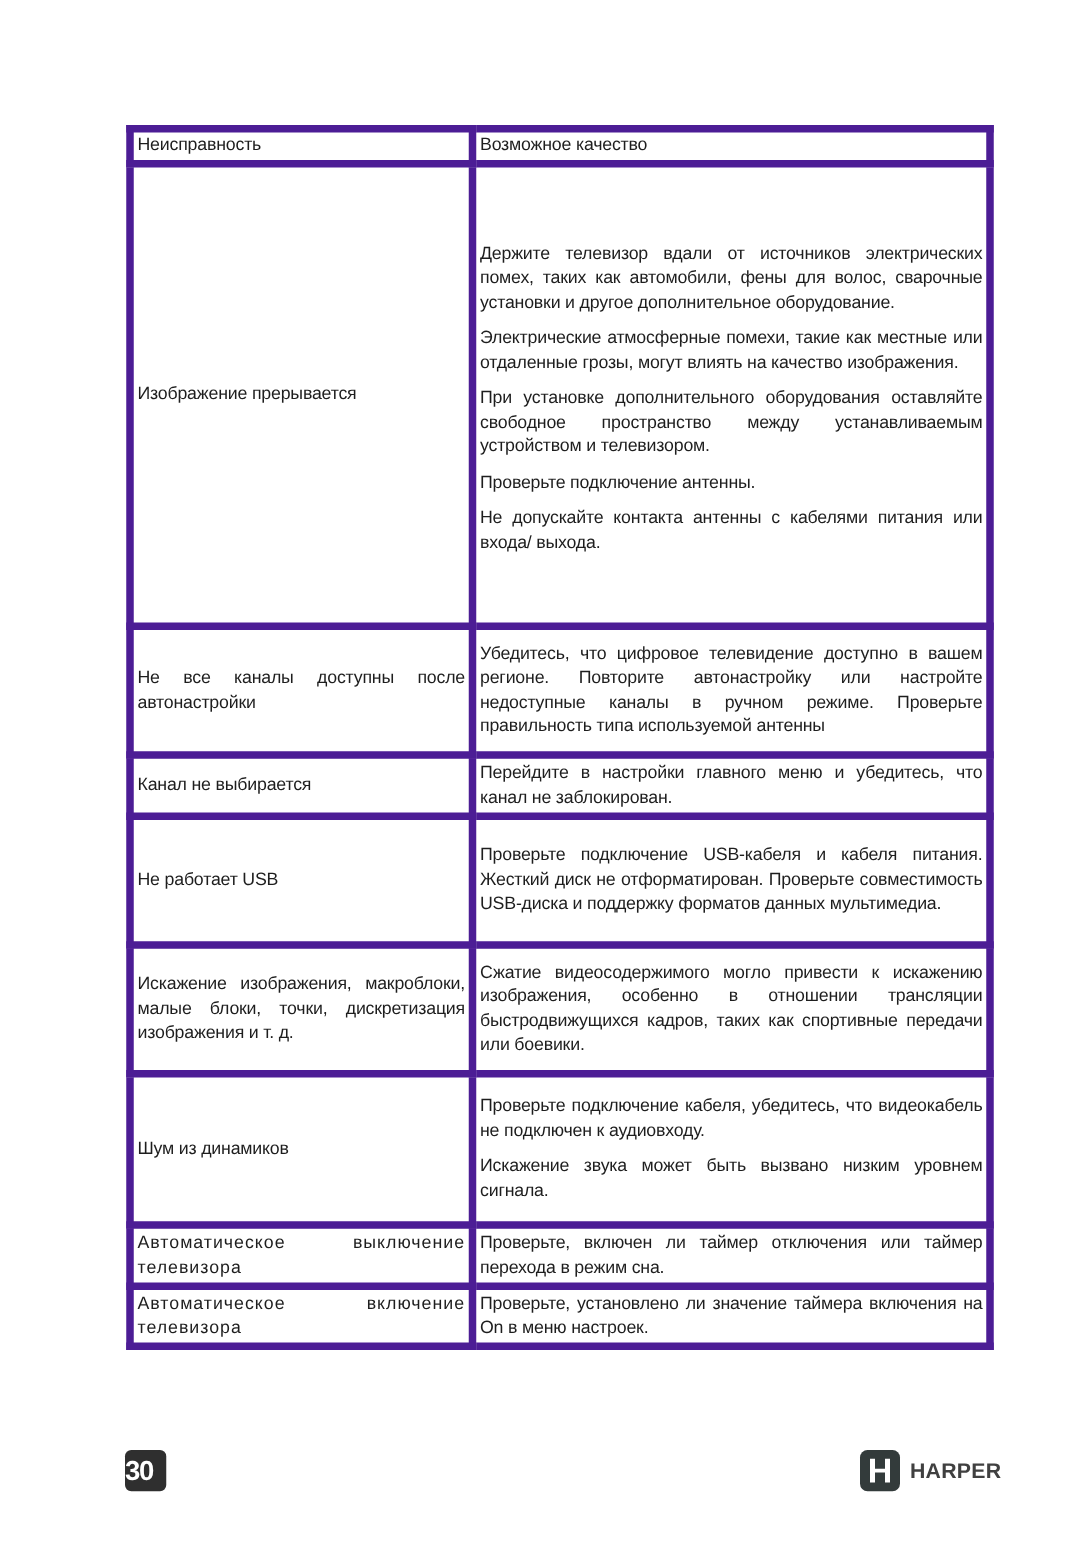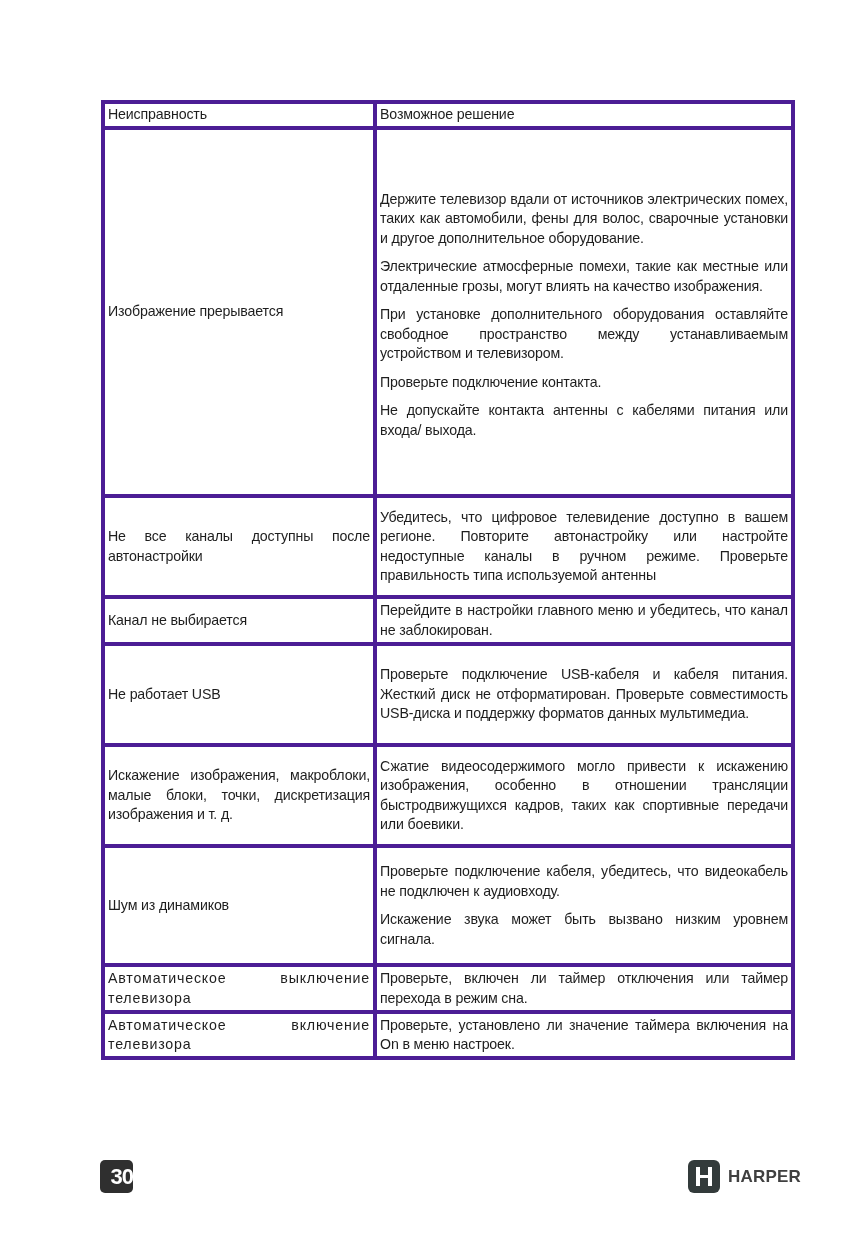--- a/index.html
+++ b/index.html
@@ -1,64 +1,64 @@
 <!DOCTYPE html>
 <html><head>
 <meta charset="utf-8">
 <style>
   html, body { margin: 0; padding: 0; background: #ffffff; }
   body { width: 867px; height: 1247px; position: relative; overflow: hidden;
          font-family: "Liberation Sans", sans-serif; color: #1e1e1e; }
   .page { position: absolute; left: 0; top: 0; width: 867px; height: 1247px; }
   table.tbl { position: absolute; left: 101px; top: 100px; width: 694px;
               border-collapse: collapse; table-layout: fixed; }
-  .tbl td { border: 4px solid #4c1d95; vertical-align: middle; padding: 0 3px;
+  .tbl td { border: 6px solid #4c1d95; vertical-align: middle; padding: 0 3px;
             font-size: 14.2px; line-height: 19.5px; letter-spacing: -0.15px; }
   .tbl td.c1 { width: 262px; }
   .tbl td.c2 { text-align: justify; }
   .tbl tr.hdr td { height: 22px; vertical-align: middle; }
   .tbl td p { margin: 0; }
   .tbl td p + p { margin-top: 9px; }
   .tbl td.c1.just { text-align: justify; text-align-last: left; }
   .tbl td.c1.spread { text-align: justify; text-align-last: left; letter-spacing: 0.8px; }
   .r1 td { height: 358px; }
   .r2 td { height: 97px; }
   .r3 td { height: 43px; }
   .r4 td { height: 97px; margin-left: 47px; }
   .r5 td { height: 97px; }
   .r6 td { height: 115px; }
   .r7 td { height: 43px; }
   .r8 td { height: 42px; }
   .r9 td { height: 111px; }
   .r1 td.c2 { padding-top: 6px; }
   .footer-page { position: absolute; left: 100px; top: 1160px; width: 33px; height: 33px;
                  background: #2f2f2f; border-radius: 5px; color: #fff; font-weight: bold;
-                 font-size: 22px; line-height: 33px; text-align: right; letter-spacing: -1px; }
+                 font-size: 22px; line-height: 33px; text-align: left; letter-spacing: -1px; }
   .brand { position: absolute; left: 688px; top: 1160px; height: 33px; display: flex; align-items: center; }
   .brand-icon { width: 32px; height: 33px; background: #333b3b; border-radius: 6px; position: relative; }
   .brand-icon .hbar { position: absolute; background: #fff; }
   .brand-name { margin-left: 8px; font-weight: bold; font-size: 17px; color: #404040; letter-spacing: 0.2px; }
 </style>
 </head>
 <body>
 
 <div class="page">
   <table class="tbl">
     <tbody>
         <tr class="hdr">
       <td class="c1">Неисправность</td>
-      <td class="c2">Возможное решение</td>
+      <td class="c2">Возможное качество</td>
     </tr>
     <tr class="r1">
       <td class="c1">Изображение прерывается</td>
       <td class="c2">
         <p>Держите телевизор вдали от источников электрических помех, таких как автомобили, фены для волос, сварочные установки и другое дополнительное оборудование.</p>
         <p>Электрические атмосферные помехи, такие как местные или отдаленные грозы, могут влиять на качество изображения.</p>
         <p>При установке дополнительного оборудования оставляйте свободное пространство между устанавливаемым устройством и телевизором.</p>
-        <p>Проверьте подключение контакта.</p>
+        <p>Проверьте подключение антенны.</p>
         <p>Не допускайте контакта антенны с кабелями питания или входа/ выхода.</p>
       </td>
     </tr>
     <tr class="r2">
       <td class="c1 just">Не все каналы доступны после автонастройки</td>
       <td class="c2">
         <p>Убедитесь, что цифровое телевидение доступно в вашем регионе. Повторите автонастройку или настройте недоступные каналы в ручном режиме. Проверьте правильность типа используемой антенны</p>
       </td>
     </tr>
     <tr class="r3">

